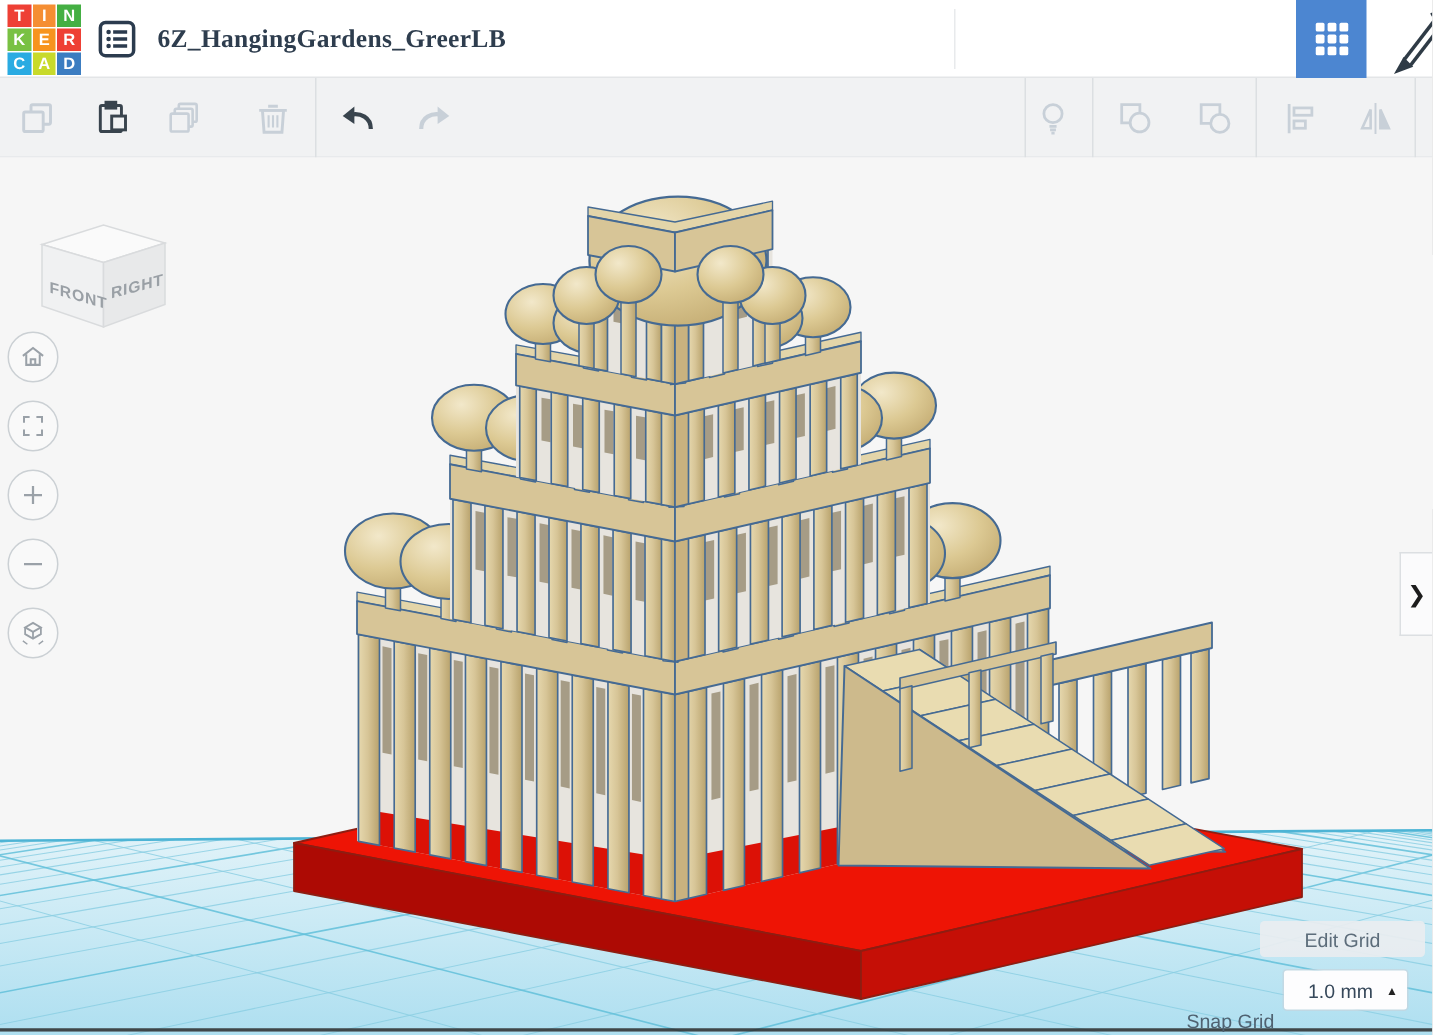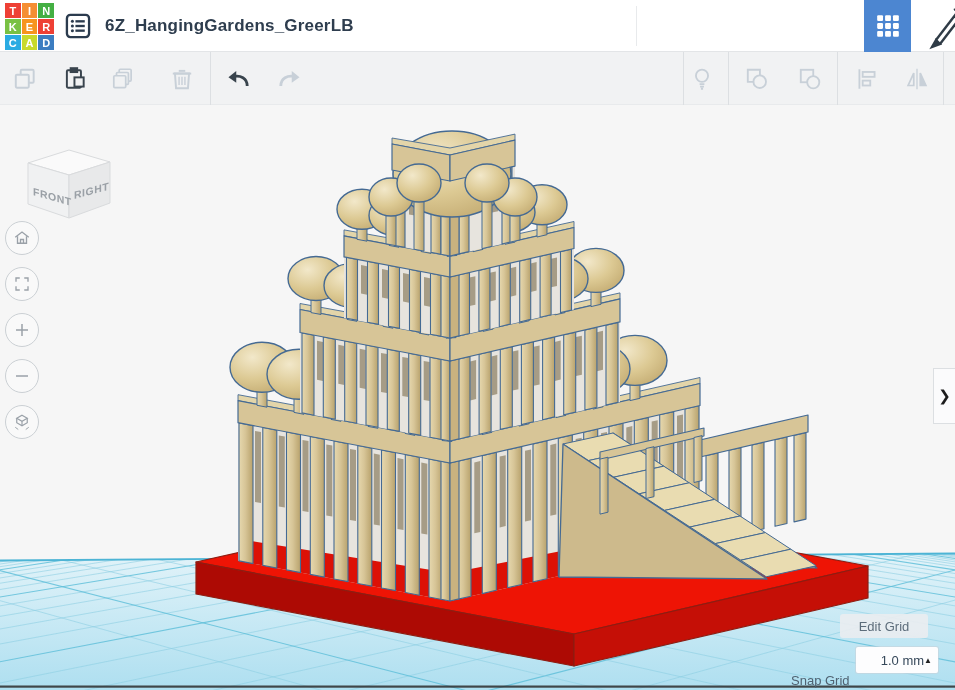--- a/index.html
+++ b/index.html
@@ -5,45 +5,45 @@
   html,body{margin:0;padding:0;background:#ddd;}
   *{box-sizing:border-box;}
   body{font-family:"Liberation Sans", sans-serif;}
   #app{position:relative;width:955px;height:690px;background:#f6f6f6;overflow:hidden;}
 
   
   .topbar{position:absolute;top:0;left:0;width:955px;height:52px;background:#ffffff;border-bottom:1px solid #e3e5e7;}
   .logo{position:absolute;left:5px;top:3px;width:49px;height:47px;display:grid;grid-template-columns:repeat(3,1fr);grid-template-rows:repeat(3,1fr);gap:1px;}
   .logo span{display:flex;align-items:center;justify-content:center;color:#fff;font-size:11px;font-weight:bold;font-family:"Liberation Sans",sans-serif;}
   .list-btn{position:absolute;left:63px;top:11px;width:30px;height:30px;display:flex;align-items:center;justify-content:center;}
-  .doc-title{position:absolute;left:105px;top:0;height:52px;display:flex;align-items:center;font-size:17px;font-weight:700;color:#2e3d4e;letter-spacing:.2px;}
+  .doc-title{position:absolute;left:105px;top:0;height:52px;display:flex;align-items:center;font-size:17px;font-weight:700;color:#2e3d4e;letter-spacing:.2px;font-family:Liberation Serif, serif;}
   .topbar-divider{position:absolute;left:636px;top:6px;width:1px;height:40px;background:#e8eaec;}
   .grid-btn{position:absolute;left:864px;top:0;width:47px;height:52px;background:#4c86d1;display:flex;align-items:center;justify-content:center;cursor:pointer;}
   .pen-btn{position:absolute;left:922px;top:0;width:33px;height:52px;overflow:hidden;}
 
   
   .toolbar{position:absolute;top:52px;left:0;width:955px;height:53px;background:#f1f2f3;border-bottom:1px solid #e8eaec;}
   .tbtn{position:absolute;top:7px;width:40px;height:40px;display:flex;align-items:center;justify-content:center;cursor:pointer;}
   .tdiv{position:absolute;top:0;width:1px;height:53px;background:#dcdfe2;}
 
   
   .canvas{position:absolute;top:105px;left:0;width:955px;height:585px;background:#f6f6f6;}
   #scene{position:absolute;top:0;left:0;}
   .viewcube{position:absolute;left:18px;top:20px;cursor:pointer;}
   .navcol{position:absolute;left:5px;top:116px;width:36px;}
   .navbtn{width:34px;height:34px;border-radius:50%;border:1px solid #cbd0d4;background:rgba(255,255,255,.35);
     display:flex;align-items:center;justify-content:center;margin-bottom:12px;cursor:pointer;color:#9aa1a8;}
   .panel-tab{position:absolute;left:933px;top:263px;width:22px;height:56px;background:#fbfbfc;border:1px solid #dcdfe2;border-right:none;
     display:flex;align-items:center;justify-content:center;font-size:15px;color:#1c1c1c;cursor:pointer;}
-  .edit-grid{position:absolute;left:840px;top:509px;width:88px;height:24px;background:rgba(233,237,240,.92);border-radius:3px;
+  .edit-grid{position:absolute;left:840px;top:509px;width:110px;height:24px;background:rgba(233,237,240,.92);border-radius:3px;
     display:flex;align-items:center;justify-content:center;font-size:13px;color:#5d6d7b;cursor:pointer;}
   .snap-label{position:absolute;left:791px;top:568px;font-size:13px;color:#4f6271;}
   .snap-box{position:absolute;left:856px;top:542px;width:82px;height:26px;background:#fdfdfe;border-radius:2px;
     display:flex;align-items:center;font-size:13px;color:#36485a;cursor:pointer;box-shadow:0 0 0 1px rgba(200,210,218,.6);}
-  .snap-box .val{flex:1;text-align:right;}
+  .snap-box .val{flex:1;text-align:left;padding-left:16px;}
   .snap-box .caret{font-size:8px;margin-right:6px;color:#222;}
 </style>
 </head>
 <body>
 
 <div id="app">
 
   <div class="topbar">
     <div class="logo">
       <span style="background: rgb(238, 64, 53);">T</span>

